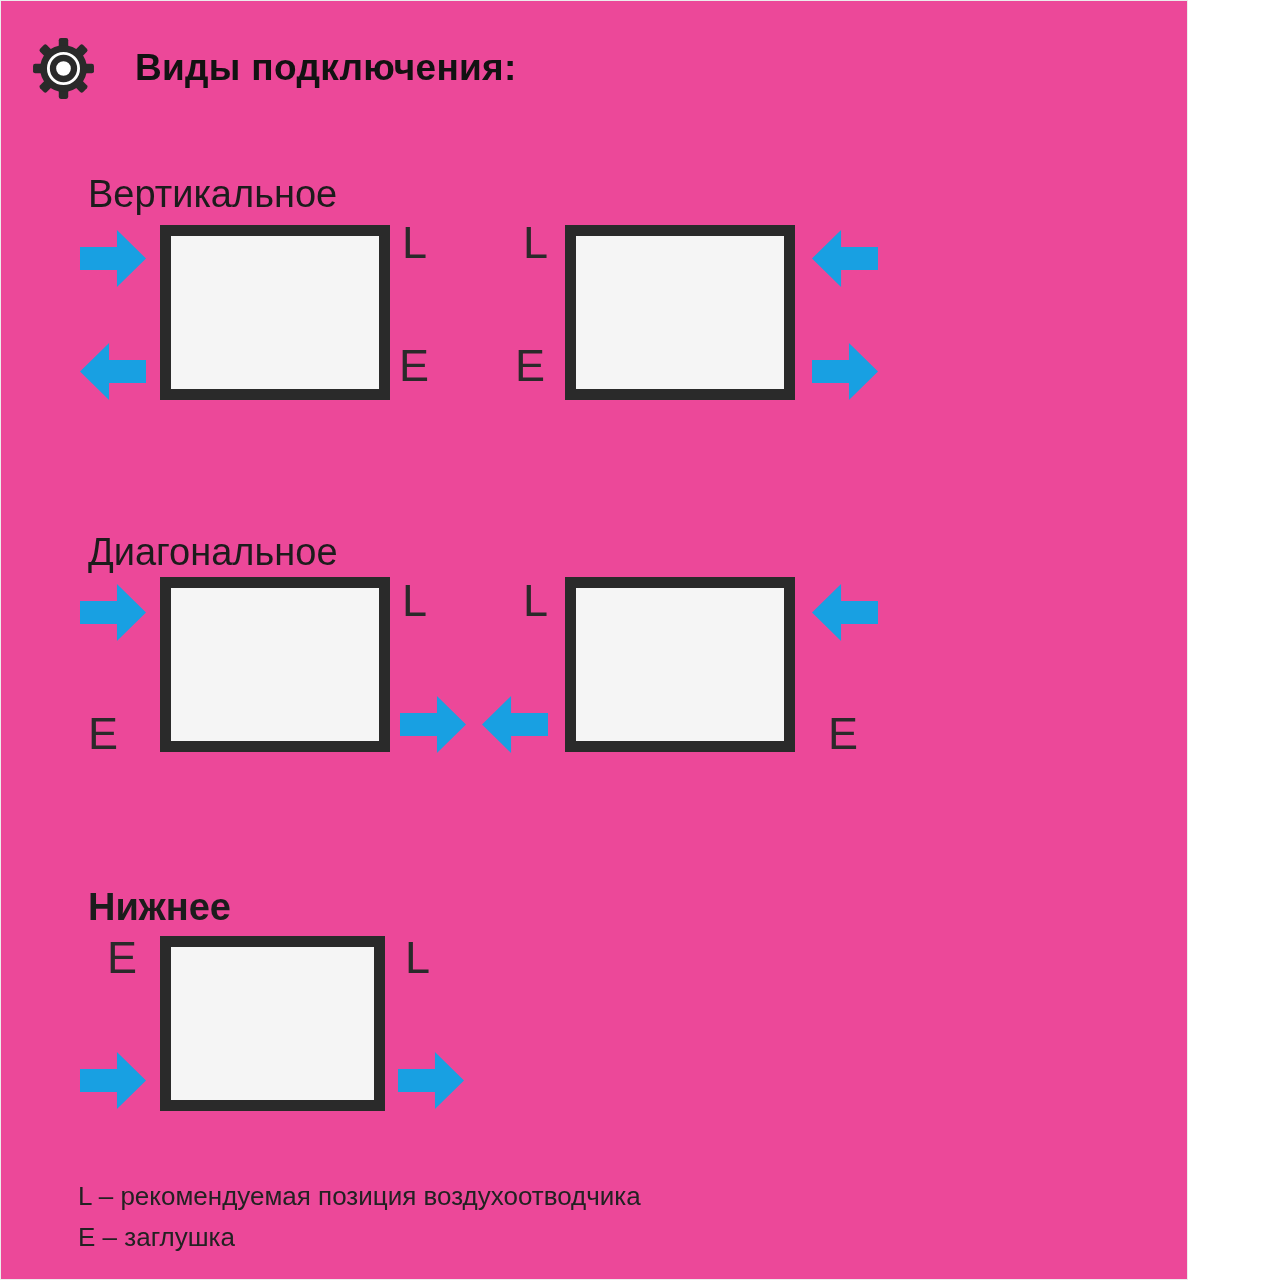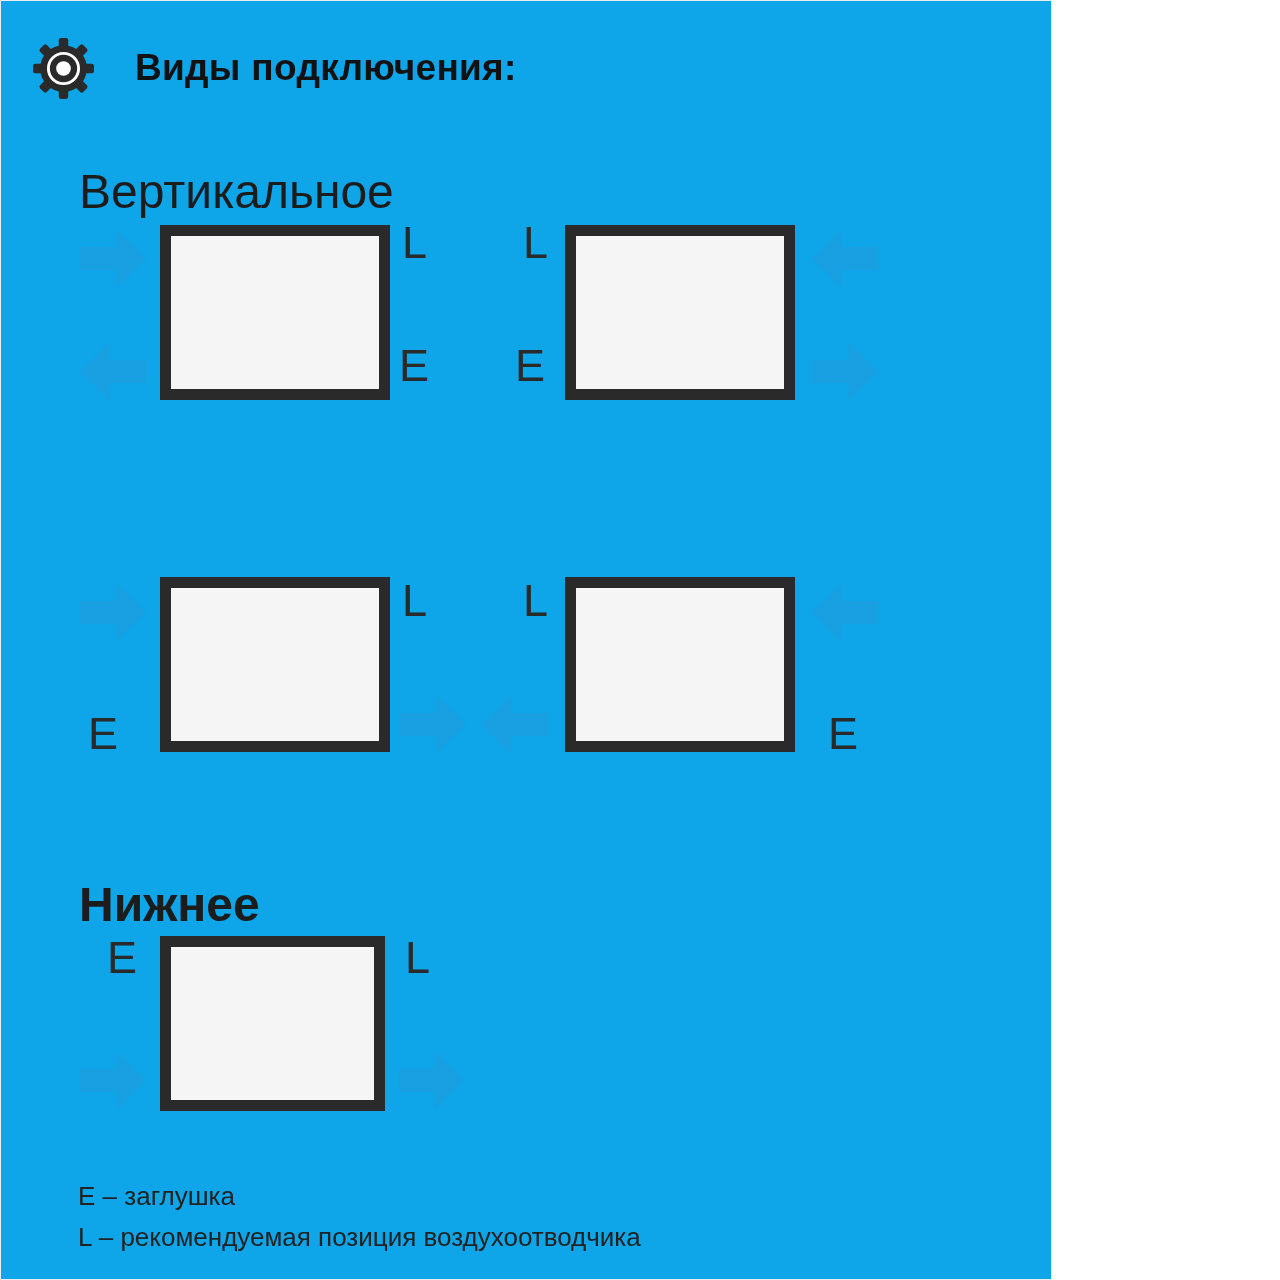--- a/index.html
+++ b/index.html
@@ -1,31 +1,31 @@
 <!DOCTYPE html>
 <html><head>
 <meta charset="utf-8">
 <style>
   html,body { margin:0; padding:0; background:#fff; }
   .page {
-    position:relative; width:1052px; height:1280px; background:#0ea5e9;
+    position:relative; width:1188px; height:1280px; background:#ec4899;
     font-family:"Liberation Sans", sans-serif; color:#1f1f1f;
     box-shadow: inset 0 0 0 1px #ececec; overflow:hidden;
   }
 
   
   .gear { position:absolute; left:32px; top:37px; width:63px; height:63px; }
   .header-title {
     position:absolute; left:135px; top:47px; margin:0;
     font-size:37px; font-weight:700; color:#121212; letter-spacing:0.3px;
   }
 
   
   .section-title {
-    position:absolute; margin:1px; font-size:48px; font-weight:400; color:#1c1c1c;
+    position:absolute; margin:10px; font-size:38px; font-weight:400; color:#1c1c1c;
   }
   .st-vertical { left:78px; top:163px; }
   .st-diagonal { left:78px; top:521px; }
   .st-bottom   { left:78px; top:876px;font-weight:bold; }
 
   
   .radiator {
     position:absolute; width:230px; height:175px; box-sizing:border-box;
     background:#f5f5f5; border:11px solid #2a2a2a;
   }
@@ -103,20 +103,21 @@
   <div class="arrow dir-left  a-v1-out"></div>
   <div class="plabel l-v1-L">L</div>
   <div class="plabel l-v1-E">E</div>
 
   <div class="radiator r-v2"></div>
   <div class="plabel align-r l-v2-L">L</div>
   <div class="plabel align-r l-v2-E">E</div>
   <div class="arrow dir-left  a-v2-in"></div>
   <div class="arrow dir-right a-v2-out"></div>
 
+  <h2 class="section-title st-diagonal">Диагональное</h2>
 
   <div class="radiator r-d1"></div>
   <div class="arrow dir-right a-d1-in"></div>
   <div class="arrow dir-right a-d1-out"></div>
   <div class="plabel l-d1-L">L</div>
   <div class="plabel l-d1-E">E</div>
 
   <div class="radiator r-d2"></div>
   <div class="plabel align-r l-d2-L">L</div>
   <div class="arrow dir-left a-d2-in"></div>
@@ -125,17 +126,17 @@
 
   <h2 class="section-title st-bottom">Нижнее</h2>
 
   <div class="radiator r-b1"></div>
   <div class="plabel align-r l-b1-E">E</div>
   <div class="plabel l-b1-L">L</div>
   <div class="arrow dir-right a-b1-in"></div>
   <div class="arrow dir-right a-b1-out"></div>
 
   <div class="legend">
+    <div>L – рекомендуемая позиция воздухоотводчика</div>
     <div>E – заглушка</div>
-    <div>L – рекомендуемая позиция воздухоотводчика</div>
   </div>
 
 </div>
 
 </body></html>

